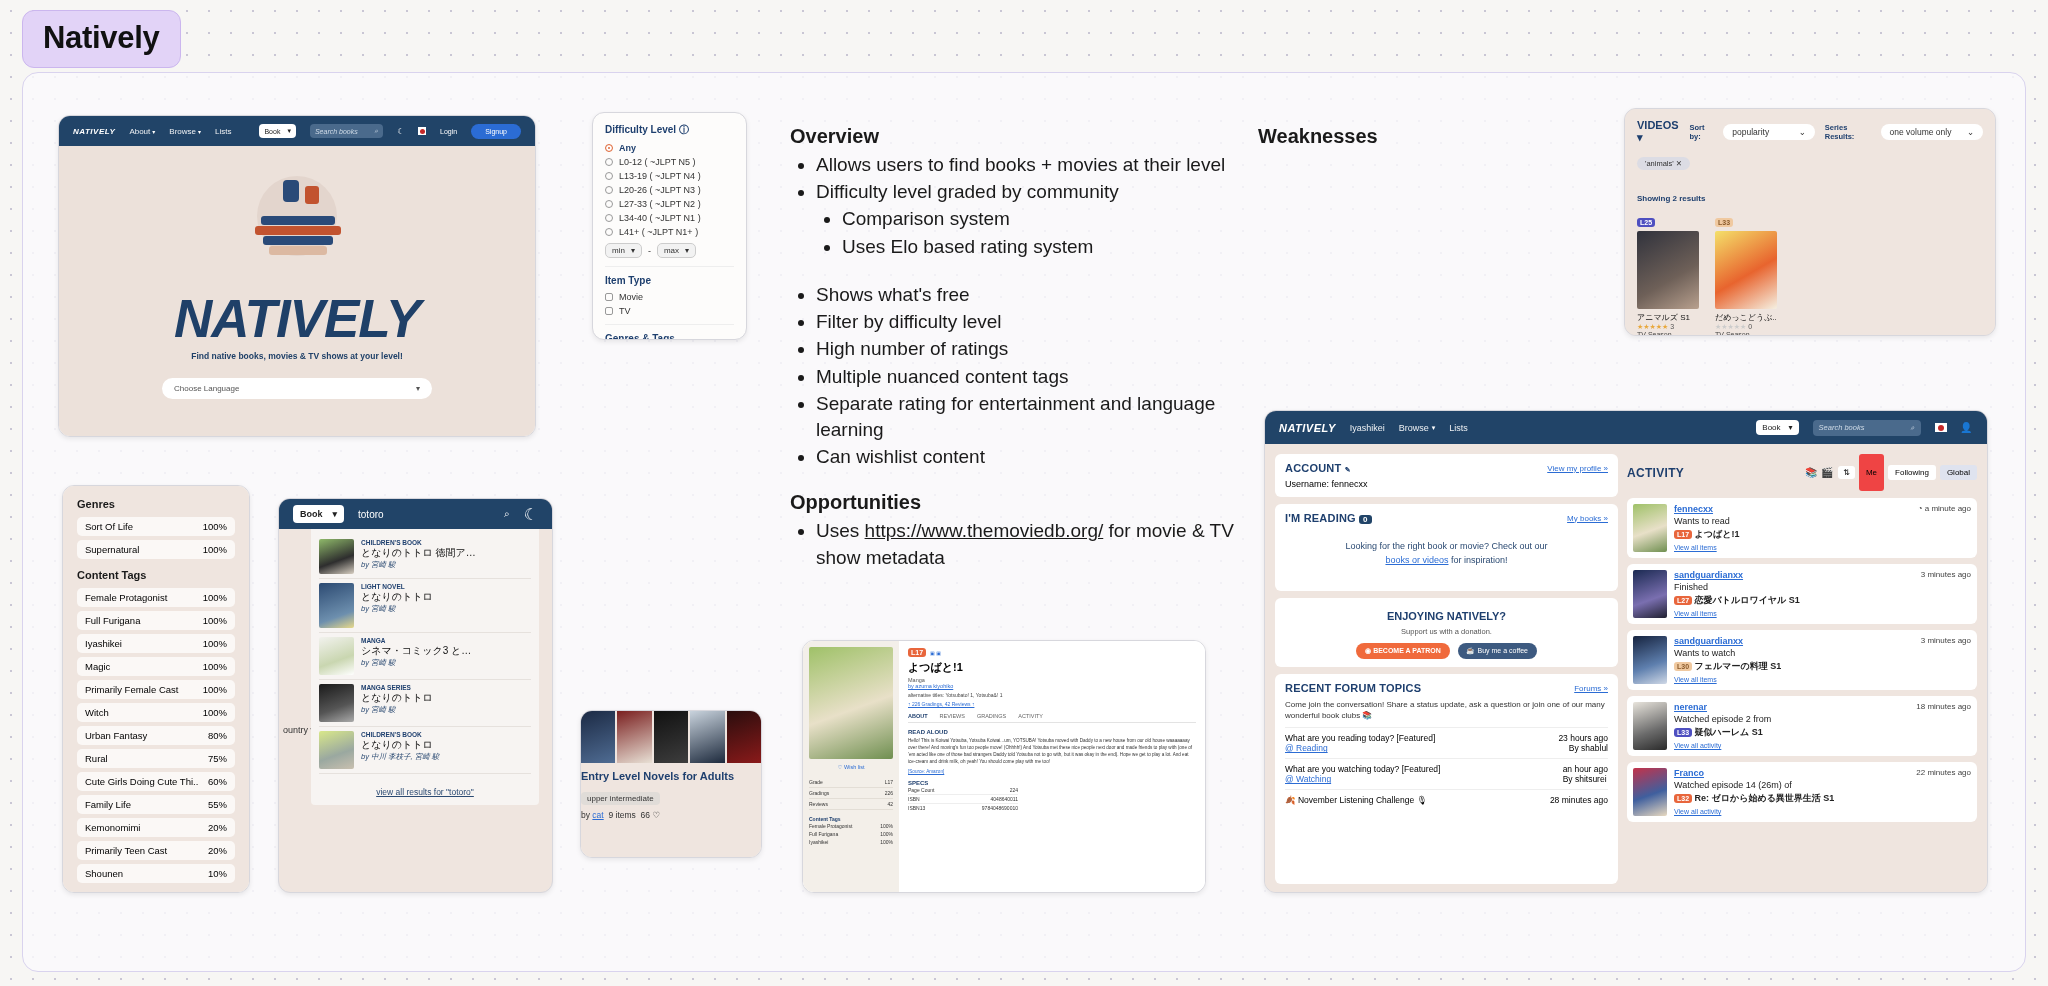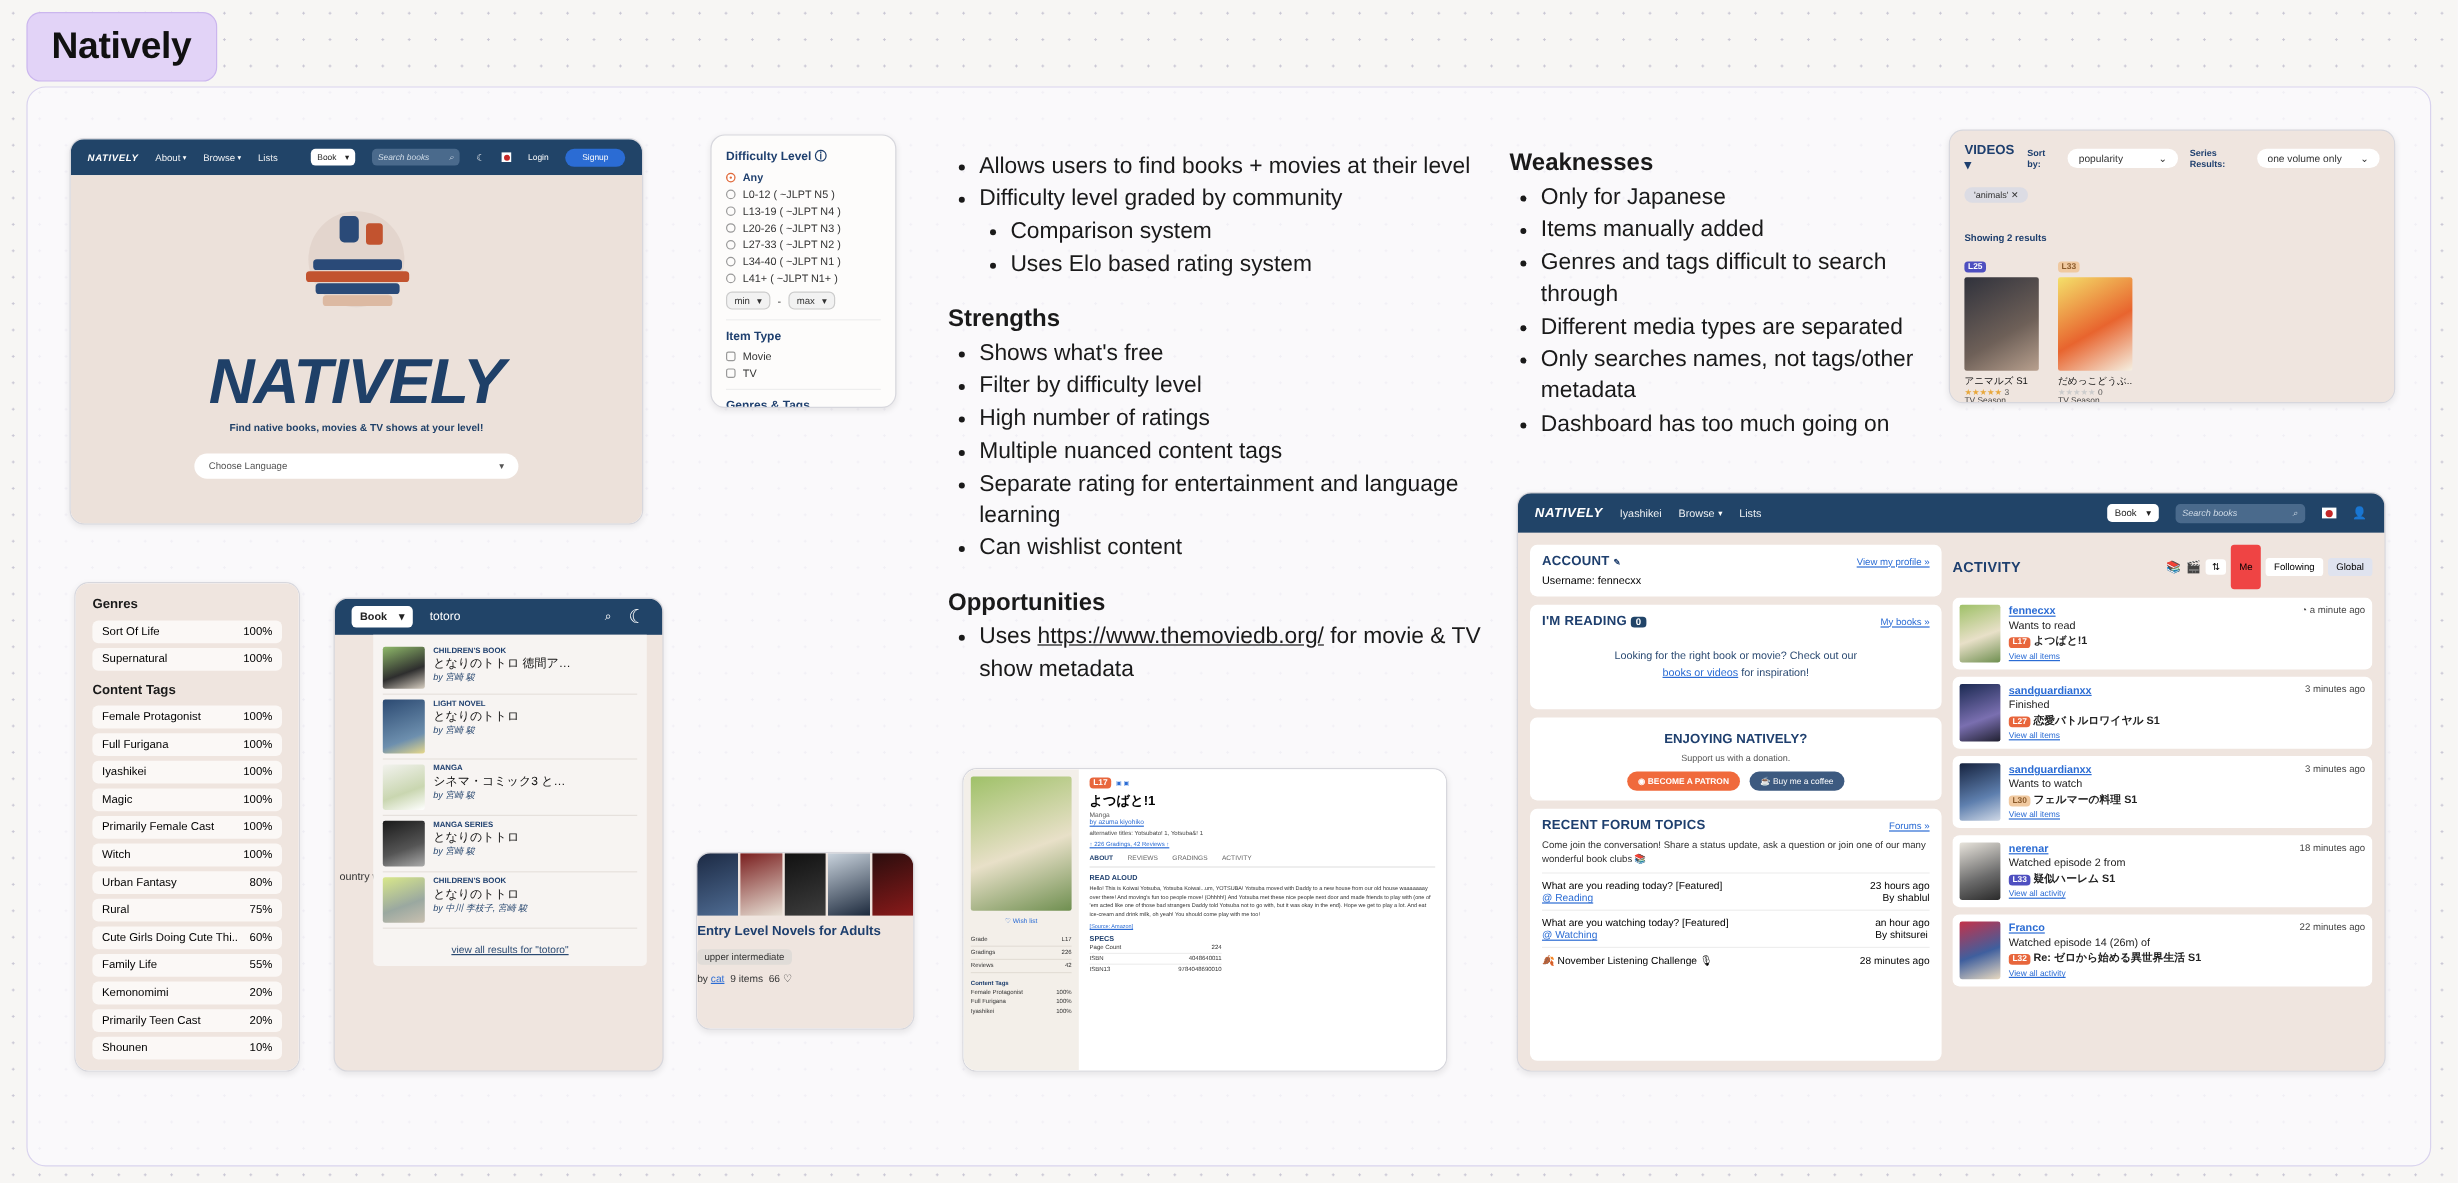--- a/index.html
+++ b/index.html
@@ -213,59 +213,51 @@
         <span class="cbx"></span>
         <span>TV</span>
       </div>
     <div class="hr"></div>
     <h4>Genres &amp; Tags</h4>
 
   </div>
 </div>
 
 <div class="txtcol" style="left:790px; top:125px; width:450px;">
+  <h3>Overview</h3>
   <ul>
     <li>Allows users to find books + movies at their level</li>
     <li>
       <span>Difficulty level graded by community</span>
       <ul>
         <li>Comparison system</li>
         <li>Uses Elo based rating system</li>
       </ul>
     </li>
   </ul>
   <div class="gap"></div>
-  <h3>Strengths</h3>
   <ul>
     <li>Shows what's free</li>
     <li>Filter by difficulty level</li>
     <li>High number of ratings</li>
     <li>Multiple nuanced content tags</li>
     <li>Separate rating for entertainment and language learning</li>
     <li>Can wishlist content</li>
   </ul>
   <div class="gap"></div>
   <h3>Opportunities</h3>
   <ul>
     <li>
       <span>Uses </span><a class="lnk" href="#">https://www.themoviedb.org/</a><span> for movie &amp; TV show metadata</span>
     </li>
   </ul>
 </div>
 
 <div class="txtcol" style="left:1258px; top:125px; width:340px;">
   <h3>Weaknesses</h3>
-  <ul>
-    <li>Only for Japanese</li>
-    <li>Items manually added</li>
-    <li>Genres and tags difficult to search through</li>
-    <li>Different media types are separated</li>
-    <li>Only searches names, not tags/other metadata</li>
-    <li>Dashboard has too much going on</li>
-  </ul>
 </div>
 
 <div class="shot" style="left:1624px; top:108px; width:372px; height:228px; background:#efe5df;">
   <div class="vids">
     <div class="vrow">
       <b style="color:#1e3f6e;font-size:11px;">
         <span>VIDEOS</span> <span>▾</span>
       </b>
       <span style="font-size:7.5px;font-weight:700;color:#1e3f6e;">Sort by:</span>
       <span class="vsel" style="width:105px;">

